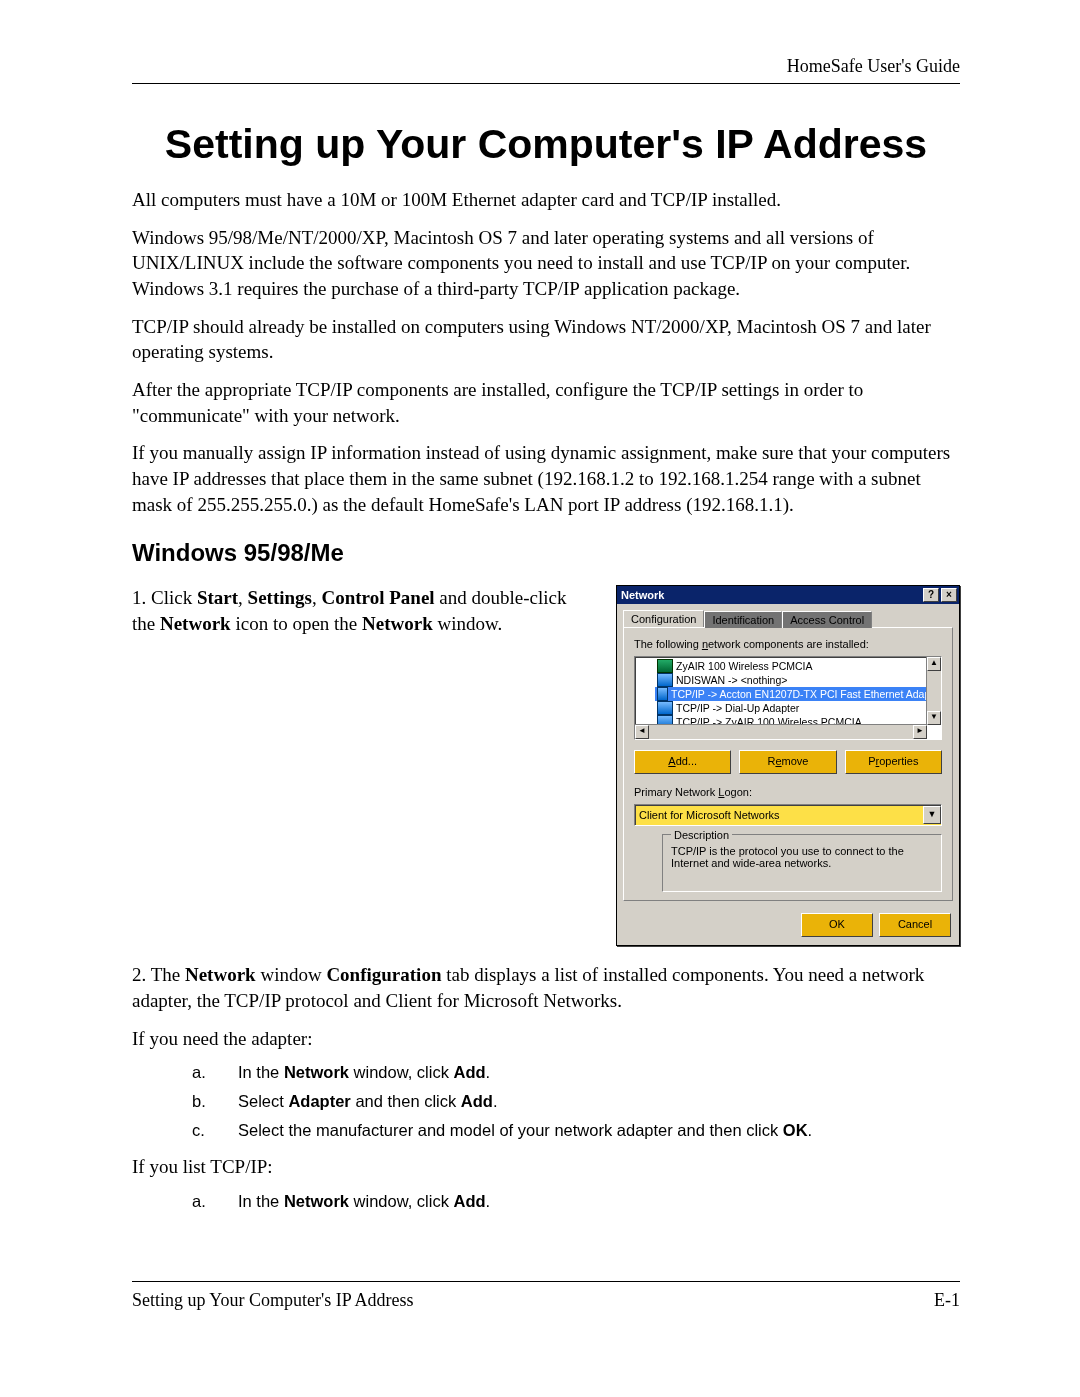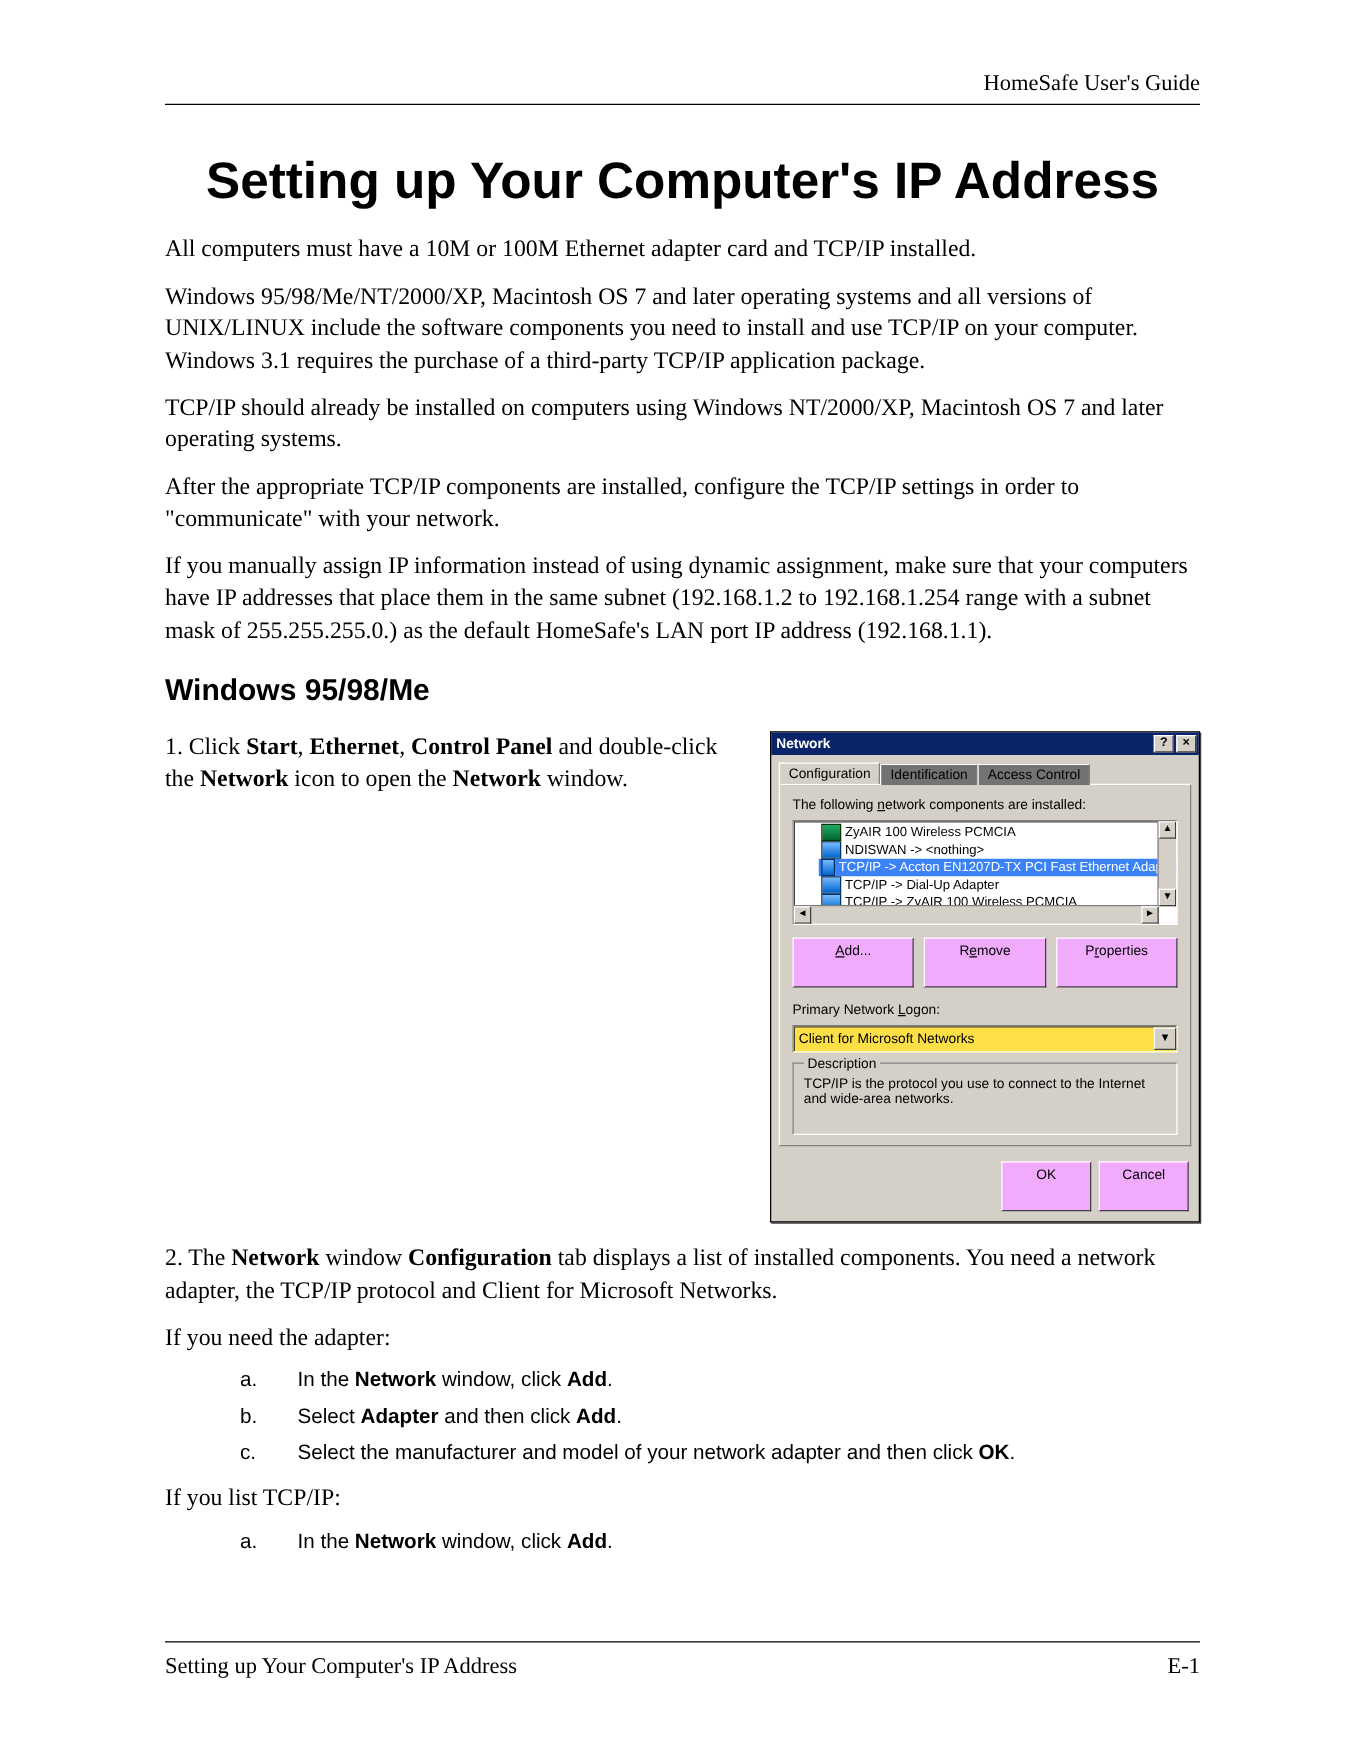--- a/index.html
+++ b/index.html
@@ -135,22 +135,22 @@
   .list-item.sel { background:#3b82f6; color:#fff; }
   .li-ico { width:14px; height:12px; margin-right:3px; display:inline-block; }
   .ico-card  { background: linear-gradient(#2a6, #063); border:1px solid #030; }
   .ico-proto { background: linear-gradient(#7bf, #06c); border:1px solid #036; }
   .scroll-v { position:absolute; right:0; top:0; bottom:14px; width:14px; background:#d4d0c8; border-left:1px solid #808080; display:flex; flex-direction:column; justify-content:space-between;}
   .scroll-h { position:absolute; left:0; right:14px; bottom:0; height:14px; background:#d4d0c8; border-top:1px solid #808080; display:flex; justify-content:space-between;}
   .scroll-btn { width:14px;height:14px;background:#d4d0c8;border:1px solid #fff;border-right-color:#404040;border-bottom-color:#404040;box-sizing:border-box;font-size:8px;text-align:center;line-height:10px;}
   .btn-row { display:flex; gap:8px; margin:10px 0 12px 0; }
   .win-button {
     flex:1;
-    height:40px;
-    background:#f0abfc;
+    height:24px;
+    background:#eab308;
     border:1px solid #fff;
     border-right-color:#404040;
     border-bottom-color:#404040;
     font-size:11px;
     text-align:center;
     line-height:20px;
     box-sizing:border-box;
   }
   .combo {
     display:flex; align-items:center;
@@ -163,20 +163,21 @@
   .combo .spacer{flex:1;}
   .combo .drop{ width:16px;height:16px;background:#d4d0c8;border:1px solid #fff;border-right-color:#404040;border-bottom-color:#404040;text-align:center;line-height:14px;font-size:9px;}
   .fieldset {
     border:1px solid #808080;
     border-right-color:#fff;
     border-bottom-color:#fff;
     padding:4px 8px 22px 8px;
     margin-top:8px;
     position:relative;
     font-size:11px;
+    margin-left:28px;
   }
   .fieldset .legend { position:relative; top:-10px; background:#d4d0c8; padding:0 3px; }
   .dlg-foot { display:flex; justify-content:flex-end; gap:6px; padding:6px 8px 8px 0; }
   .dlg-foot .win-button { flex:0 0 72px; }
   
   ol.sub {
     list-style: none;
     padding: 0 0 0 60px;
     margin: 6px 0 14px 0;
     font-family: Arial, Helvetica, sans-serif;
@@ -206,21 +207,21 @@
   <p class="body">All computers must have a 10M or 100M Ethernet adapter card and TCP/IP installed.</p>
   <p class="body">Windows 95/98/Me/NT/2000/XP, Macintosh OS 7 and later operating systems and all versions of UNIX/LINUX include the software components you need to install and use TCP/IP on your computer. Windows 3.1 requires the purchase of a third-party TCP/IP application package.</p>
   <p class="body">TCP/IP should already be installed on computers using Windows NT/2000/XP, Macintosh OS 7 and later operating systems.</p>
   <p class="body">After the appropriate TCP/IP components are installed, configure the TCP/IP settings in order to "communicate" with your network.</p>
   <p class="body">If you manually assign IP information instead of using dynamic assignment, make sure that your computers have IP addresses that place them in the same subnet (192.168.1.2 to 192.168.1.254 range with a subnet mask of 255.255.255.0.) as the default HomeSafe's LAN port IP address (192.168.1.1).</p>
 
   <h2 class="section">Windows 95/98/Me</h2>
 
   <div class="step-row">
     <div class="step-text">
-      <span>1. Click </span><b>Start</b><span>, </span><b>Ethernet</b><span>, </span><b>Control Panel</b><span> and double-click the </span><b>Network</b><span> icon to open the </span><b>Network</b><span> window.</span>
+      <span>1. Click </span><b>Start</b><span>, </span><b>Settings</b><span>, </span><b>Control Panel</b><span> and double-click the </span><b>Network</b><span> icon to open the </span><b>Network</b><span> window.</span>
     </div>
 
     <div class="win">
       <div class="win-titlebar">
         <span>Network</span>
         <span class="spacer"></span>
         <span class="win-btn">?</span>
         <span class="win-btn">×</span>
       </div>
       <div class="win-tabbar">

